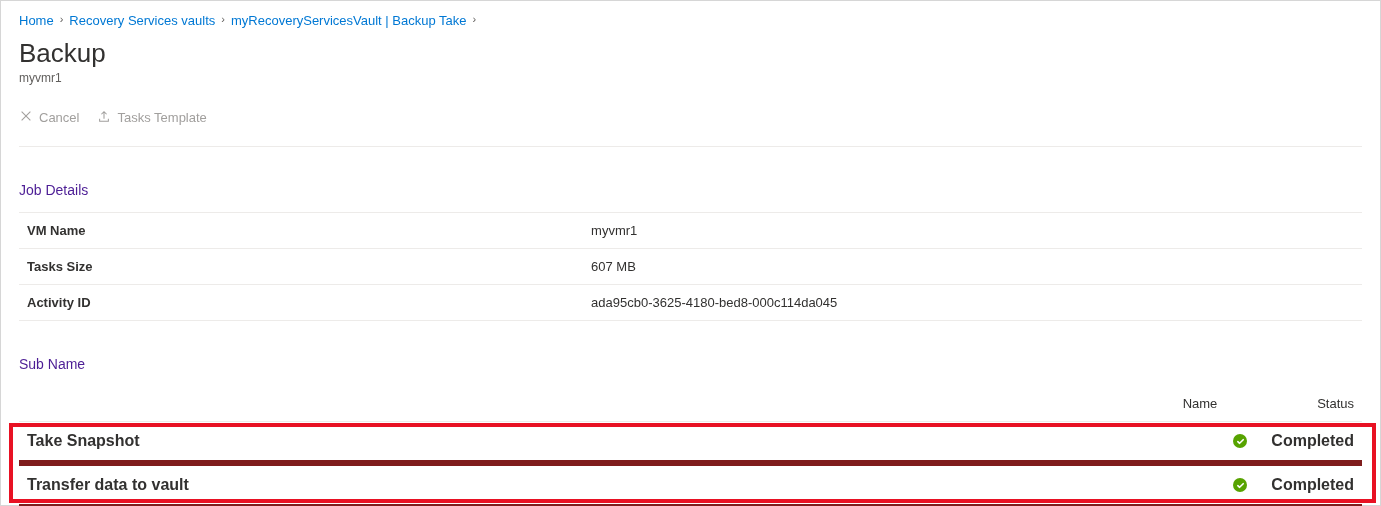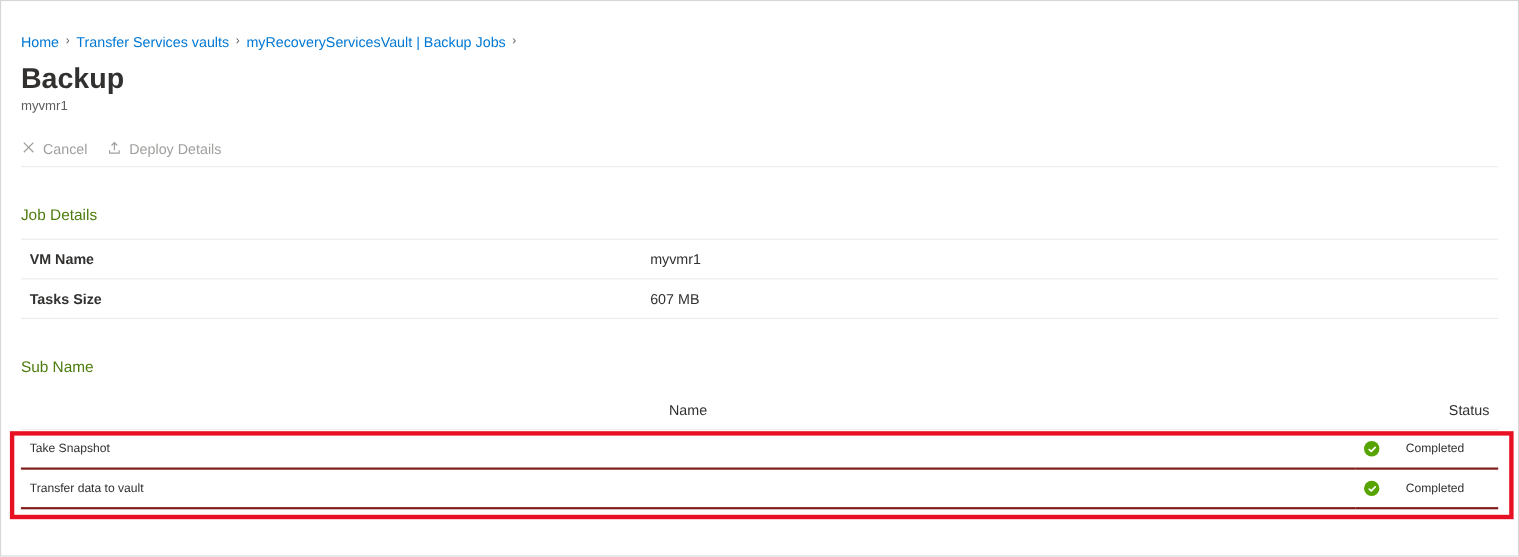--- a/index.html
+++ b/index.html
@@ -20,67 +20,66 @@
       height: 506px;
       padding: 12px 18px;
       position: relative;
     }
     .breadcrumb {
       font-size: 13px;
       margin-bottom: 10px;
       display: flex;
       align-items: flex-start;
       gap: 6px;
-      margin-top: 18px;
     }
     .breadcrumb a {
       color: #0078d4;
       text-decoration: none;
       cursor: pointer;
     }
     .breadcrumb .sep {
       color: #605e5c;
       font-size: 11px;
     }
     .page-title {
       font-size: 26px;
-      font-weight: 700;
+      font-weight: 400;
       color: #323130;
       margin-bottom: 2px;
     }
     .page-subtitle {
       font-size: 12px;
       color: #605e5c;
       margin-bottom: 16px;
     }
     .toolbar {
       display: flex;
       gap: 18px;
-      padding: 8px 0 7px 0;
+      padding: 8px 0 20px 0;
       border-bottom: 1px solid #edebe9;
       margin-bottom: 35px;
     }
     .toolbar-btn {
       display: flex;
       align-items: center;
       gap: 6px;
       color: #a19f9d;
       font-size: 13px;
       cursor: pointer;
       background: none;
       border: none;
       padding: 0;
     }
     .toolbar-btn svg {
       width: 14px;
       height: 14px;
     }
     .section-header {
       font-size: 14px;
-      color: #4d7c0f;
+      color: #4c1d95;
       margin-bottom: 14px;
       font-weight: 400;
       margin-top: 35px;
     }
     .details-table {
       width: 100%;
       border-collapse: collapse;
       margin-bottom: 30px;
     }
     .details-table tr {
@@ -97,34 +96,35 @@
       width: 42%;
     }
     .subtasks-area {
       position: relative;
     }
     .subtasks-table {
       width: 100%;
       border-collapse: collapse;
     }
     .subtasks-table th {
-      text-align: center;
+      text-align: right;
       font-weight: 400;
       font-size: 13px;
       padding: 10px 8px;
       border-bottom: 1px solid #edebe9;
     }
     .subtasks-table th.status-col {
       text-align: right;
       width: 130px;
     }
     .subtasks-table td {
       padding: 10px 8px;
-      font-size: 11px;
-      border-bottom: 2px solid #7f1d1d;
+      font-size: 16px;
+      border-bottom: 6px solid #7f1d1d;
+      font-weight: bold;
     }
     .status-cell {
       display: flex;
       align-items: center;
       gap: 24px;
     }
     .status-icon {
       width: 14px;
       height: 14px;
       border-radius: 50%;
@@ -145,23 +145,23 @@
     }
   </style>
 </head>
 <body>
 
 <div class="container">
 
   <nav class="breadcrumb">
     <a>Home</a>
     <span class="sep">›</span>
-    <a>Transfer Services vaults</a>
+    <a>Recovery Services vaults</a>
     <span class="sep">›</span>
-    <a>myRecoveryServicesVault | Backup Jobs</a>
+    <a>myRecoveryServicesVault | Backup Take</a>
     <span class="sep">›</span>
   </nav>
 
   <h1 class="page-title">Backup</h1>
   <div class="page-subtitle">myvmr1</div>
 
   <div class="toolbar">
     <button class="toolbar-btn">
       <span>
         <svg viewBox="0 0 16 16" fill="none" stroke="#a19f9d" stroke-width="1.3">
@@ -171,35 +171,39 @@
       </span>
       <span>Cancel</span>
     </button>
     <button class="toolbar-btn">
       <span>
         <svg viewBox="0 0 16 16" fill="none" stroke="#a19f9d" stroke-width="1.2">
           <path d="M8 11 L8 3 M5 6 L8 3 L11 6"></path>
           <path d="M3 11 L3 14 L13 14 L13 11"></path>
         </svg>
       </span>
-      <span>Deploy Details</span>
+      <span>Tasks Template</span>
     </button>
   </div>
 
   <div class="section-header">Job Details</div>
 
   <table class="details-table">
     <tbody>
         <tr>
       <td class="label">VM Name</td>
       <td>myvmr1</td>
     </tr>
     <tr>
       <td class="label">Tasks Size</td>
       <td>607 MB</td>
+    </tr>
+    <tr>
+      <td class="label">Activity ID</td>
+      <td>ada95cb0-3625-4180-bed8-000c114da045</td>
     </tr>
   </tbody>
     </table>
 
   <div class="section-header">Sub Name</div>
 
   <div class="subtasks-area">
     <table class="subtasks-table">
       <thead>
         <tr>

